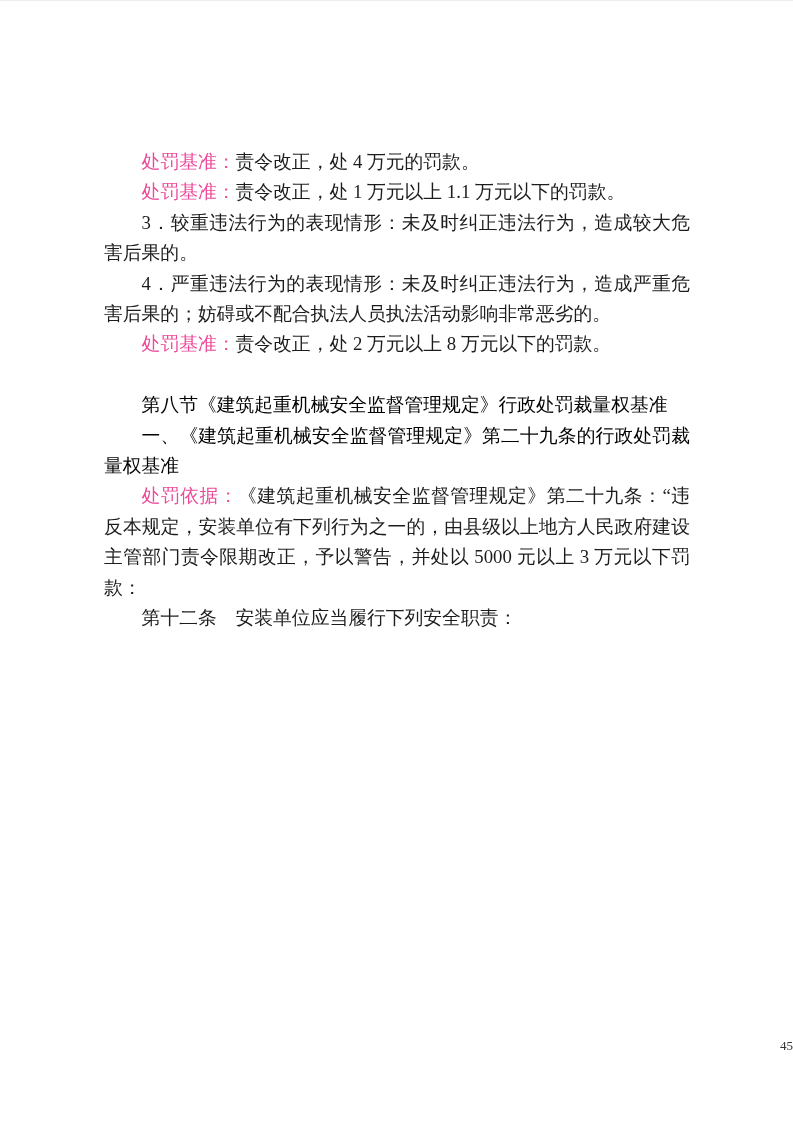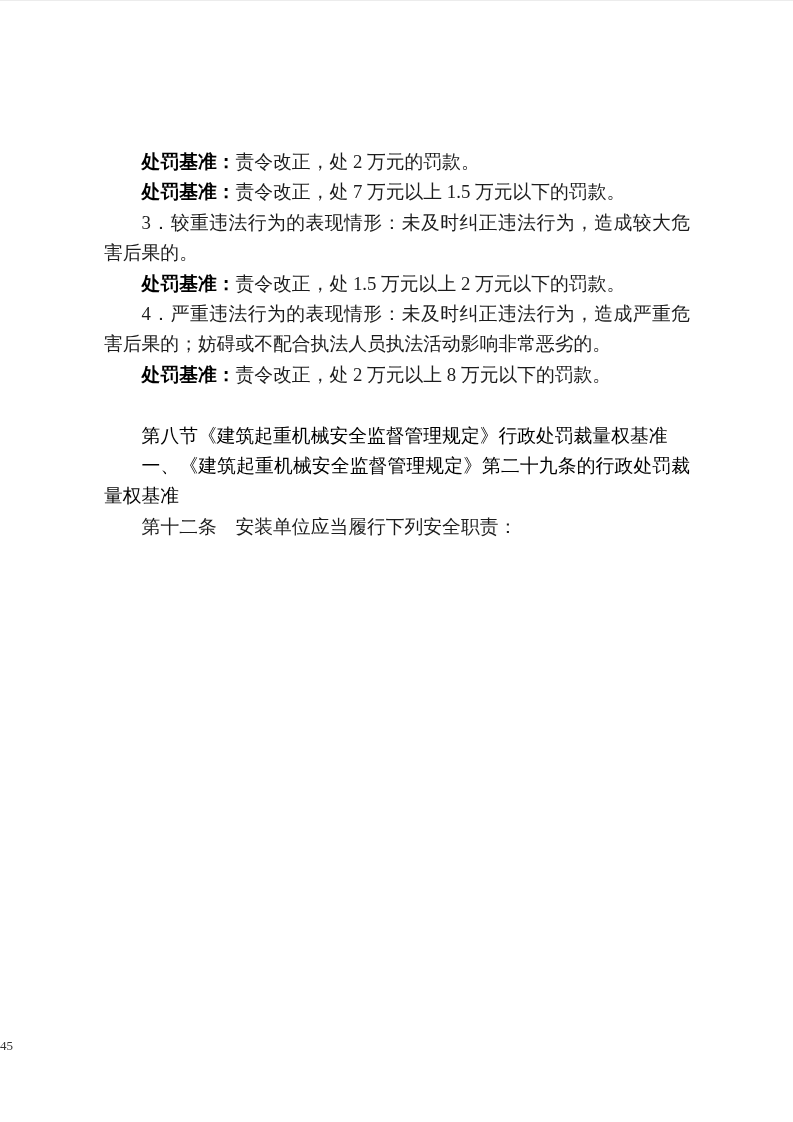--- a/index.html
+++ b/index.html
@@ -27,71 +27,71 @@
     line-height: 30.4px;
     text-align: justify;
     text-justify: inter-ideograph;
   }
   .content p {
     margin: 0;
     padding: 0;
     text-indent: 2em;
   }
   .content .bold-label {
-    font-weight: 700;
-    color: #000000;
+    font-weight: 400;
+    color: #ec4899;
   }
   .content h2, .content h3 {
     margin: 0;
     padding: 0;
     font-size: 18.8px;
     line-height: 30.4px;
     font-weight: 400;
     color: #000000;
     text-indent: 2em;
     text-align: justify;
   }
   .content h2 {
     margin-top: 30.4px; 
   }
   .page-footer {
     position: absolute;
     left: 0;
     right: 0;
     top: 1036px;
-    text-align: left;
+    text-align: right;
     font-size: 13px;
     line-height: 18px;
     color: #333333;
     font-family: "Liberation Serif", "DejaVu Serif", serif;
   }
 </style>
 </head>
 <body>
 
 <div class="page">
   <div class="content">
 
-    <p><span class="bold-label">处罚基准：</span><span>责令改正，处 2 万元的罚款。</span></p>
+    <p><span class="bold-label">处罚基准：</span><span>责令改正，处 4 万元的罚款。</span></p>
 
 
-    <p><span class="bold-label">处罚基准：</span><span>责令改正，处 7 万元以上 1.5 万元以下的罚款。</span></p>
+    <p><span class="bold-label">处罚基准：</span><span>责令改正，处 1 万元以上 1.1 万元以下的罚款。</span></p>
 
     <p><span>3．较重违法行为的表现情形：未及时纠正违法行为，造成较大危害后果的。</span></p>
 
-    <p><span class="bold-label">处罚基准：</span><span>责令改正，处 1.5 万元以上 2 万元以下的罚款。</span></p>
 
     <p><span>4．严重违法行为的表现情形：未及时纠正违法行为，造成严重危害后果的；妨碍或不配合执法人员执法活动影响非常恶劣的。</span></p>
 
     <p><span class="bold-label">处罚基准：</span><span>责令改正，处 2 万元以上 8 万元以下的罚款。</span></p>
 
     <h2>第八节《建筑起重机械安全监督管理规定》行政处罚裁量权基准</h2>
 
     <h3>一、《建筑起重机械安全监督管理规定》第二十九条的行政处罚裁量权基准</h3>
 
+    <p><span class="bold-label">处罚依据：</span><span>《建筑起重机械安全监督管理规定》第二十九条：“违反本规定，安装单位有下列行为之一的，由县级以上地方人民政府建设主管部门责令限期改正，予以警告，并处以 5000 元以上 3 万元以下罚款：</span></p>
 
 
     <p><span>第十二条　安装单位应当履行下列安全职责：</span></p>
 
 
 
   </div>
 
   <div class="page-footer">
     <span>45</span>

